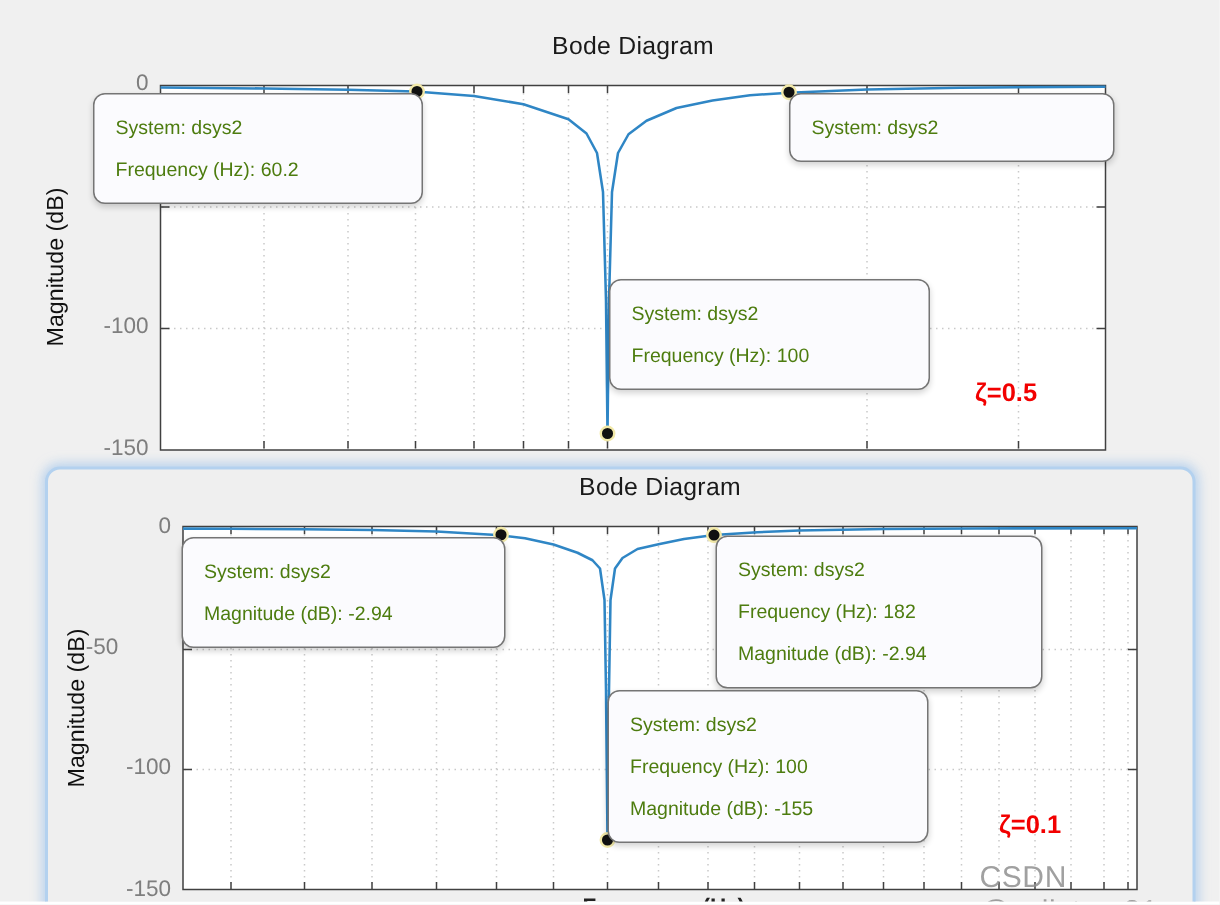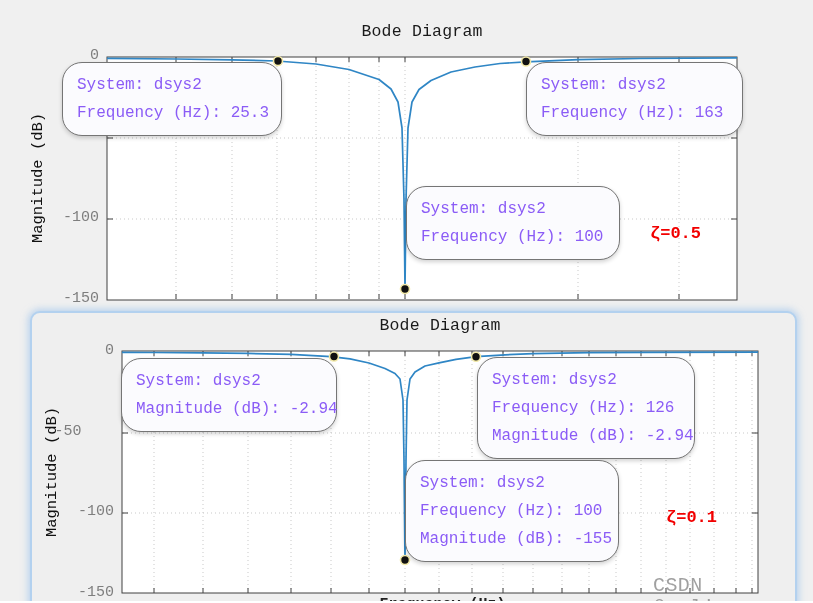--- a/index.html
+++ b/index.html
@@ -1,37 +1,37 @@
 <!DOCTYPE html>
 <html><head>
 <meta charset="utf-8">
 <style>
   html,body{margin:0;padding:0;}
   #root{
     position:relative; width:813px; height:601px; overflow:hidden;
     background:#f0f0f0;
-    font-family:Liberation Mono, monospace;
+    font-family:Liberation Sans, sans-serif;
   }
   .fig-title{
     position:absolute; text-align:center; font-size:16.5px; color:#1a1a1a;
     font-weight:500; z-index:4; letter-spacing:.2px;
   }
   .ylabel{
     position:absolute; white-space:nowrap; font-size:15.5px; color:#111;
     transform:translate(-50%,-50%) rotate(-90deg); z-index:4;
   }
   .ytick{
     position:absolute; width:60px; text-align:right; font-size:15px;
     color:#7e7e7e; z-index:4; line-height:18px;
   }
   .ttip{
     position:absolute; background:#fbfbfe; border:1px solid #757575;
-    border-radius:20px; box-shadow:0 2px 4px rgba(0,0,0,.18);
-    padding:8px 0 8px 14px; font-size:16px; line-height:28px;
-    color:#8b5cf6; z-index:6; white-space:nowrap;
+    border-radius:8px; box-shadow:0 2px 4px rgba(0,0,0,.18);
+    padding:8px 0 8px 14px; font-size:13px; line-height:28px;
+    color:#4d7c0f; z-index:6; white-space:nowrap;
   }
   .zeta{
     position:absolute; color:#f20000; font-weight:bold; font-size:17px; z-index:6;
   }
   .panel{
     position:absolute; left:30px; top:311px; width:763px; height:300px;
     background:#efefef; border:2px solid #b3d1ef; border-radius:10px;
     box-shadow:0 0 7px 2px rgba(148,190,235,.6); z-index:1;
   }
   .watermark{
@@ -82,52 +82,51 @@
   </svg>
 
   <div class="fig-title" style="left:107px; top:22px; width:630px;">Bode Diagram</div>
   <div class="ylabel" style="left:38px; top:178px;">Magnitude (dB)</div>
   <div class="ytick" style="left:39px; top:47px;">0</div>
   <div class="ytick" style="left:39px; top:209px;">-100</div>
   <div class="ytick" style="left:39px; top:290px;">-150</div>
 
   <div class="ttip" style="left:62px; top:62px; width:204px;">
     <div>System: dsys2</div>
-    <div>Frequency (Hz): 25.3</div>
+    <div>Frequency (Hz): 60.2</div>
   </div>
   <div class="ttip" style="left:526px; top:62px; width:201px;">
     <div>System: dsys2</div>
-    <div>Frequency (Hz): 163</div>
   </div>
   <div class="ttip" style="left:406px; top:186px; width:198px;">
     <div>System: dsys2</div>
     <div>Frequency (Hz): 100</div>
   </div>
-  <div class="zeta" style="left:650px; top:224px;">ζ=0.5</div>
+  <div class="zeta" style="left:650px; top:252px;">ζ=0.5</div>
 
   <div class="fig-title" style="left:122px; top:316px; width:636px;">Bode Diagram</div>
   <div class="ylabel" style="left:52px; top:472px;">Magnitude (dB)</div>
   <div class="ytick" style="left:54px; top:342px;">0</div>
   <div class="ytick" style="left:38px; top:423px;text-align:center;">-50</div>
   <div class="ytick" style="left:54px; top:503px;">-100</div>
   <div class="ytick" style="left:54px; top:584px;">-150</div>
 
   <div class="ttip" style="left:121px; top:358px; width:200px;">
     <div>System: dsys2</div>
     <div>Magnitude (dB): -2.94</div>
   </div>
   <div class="ttip" style="left:477px; top:357px; width:202px;">
     <div>System: dsys2</div>
-    <div>Frequency (Hz): 126</div>
+    <div>Frequency (Hz): 182</div>
     <div>Magnitude (dB): -2.94</div>
   </div>
   <div class="ttip" style="left:405px; top:460px; width:198px;">
     <div>System: dsys2</div>
     <div>Frequency (Hz): 100</div>
     <div>Magnitude (dB): -155</div>
   </div>
-  <div class="zeta" style="left:666px; top:508px;">ζ=0.1</div>
+  <div class="zeta" style="left:666px; top:540px;">ζ=0.1</div>
 
   <div class="xlabel-sliver">Frequency (Hz)</div>
 
   <div class="watermark">CSDN @cclistem81</div>
 
 </div>
 
 </body></html>

